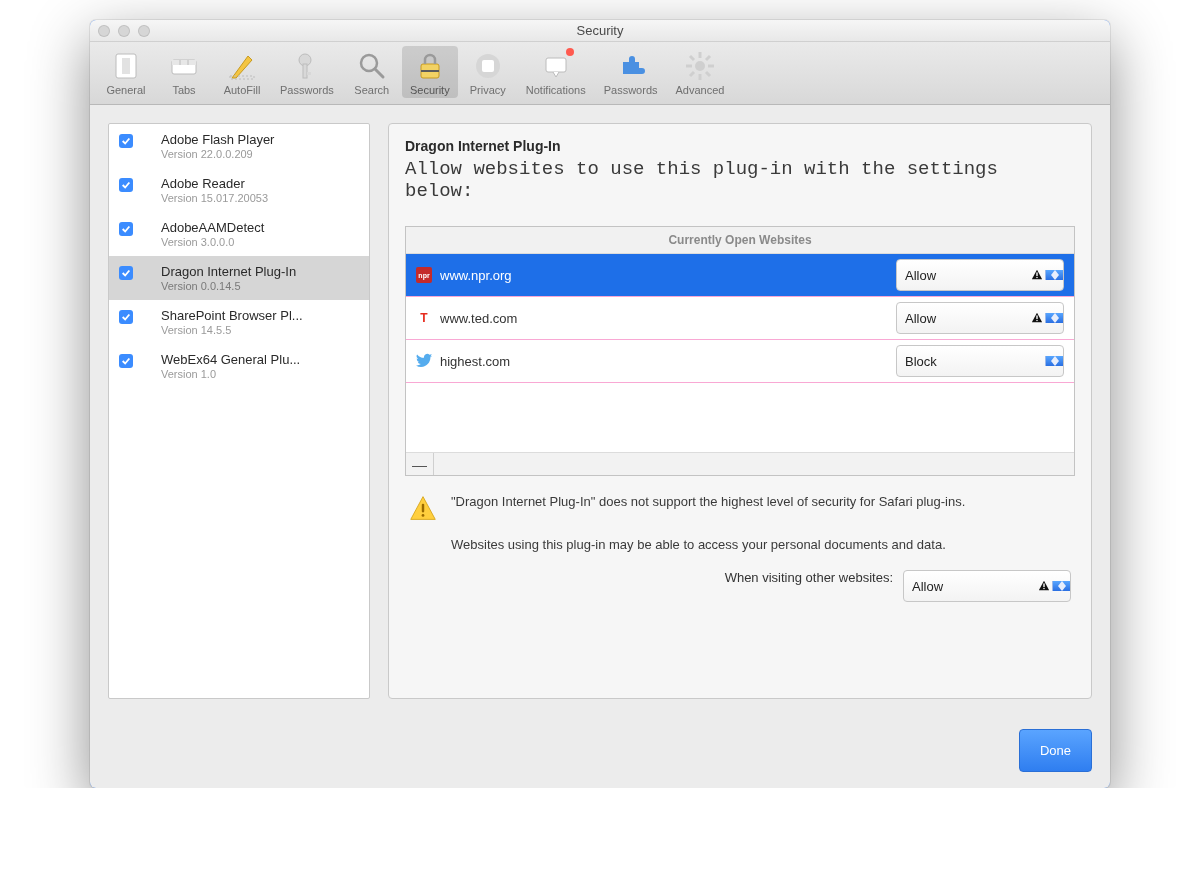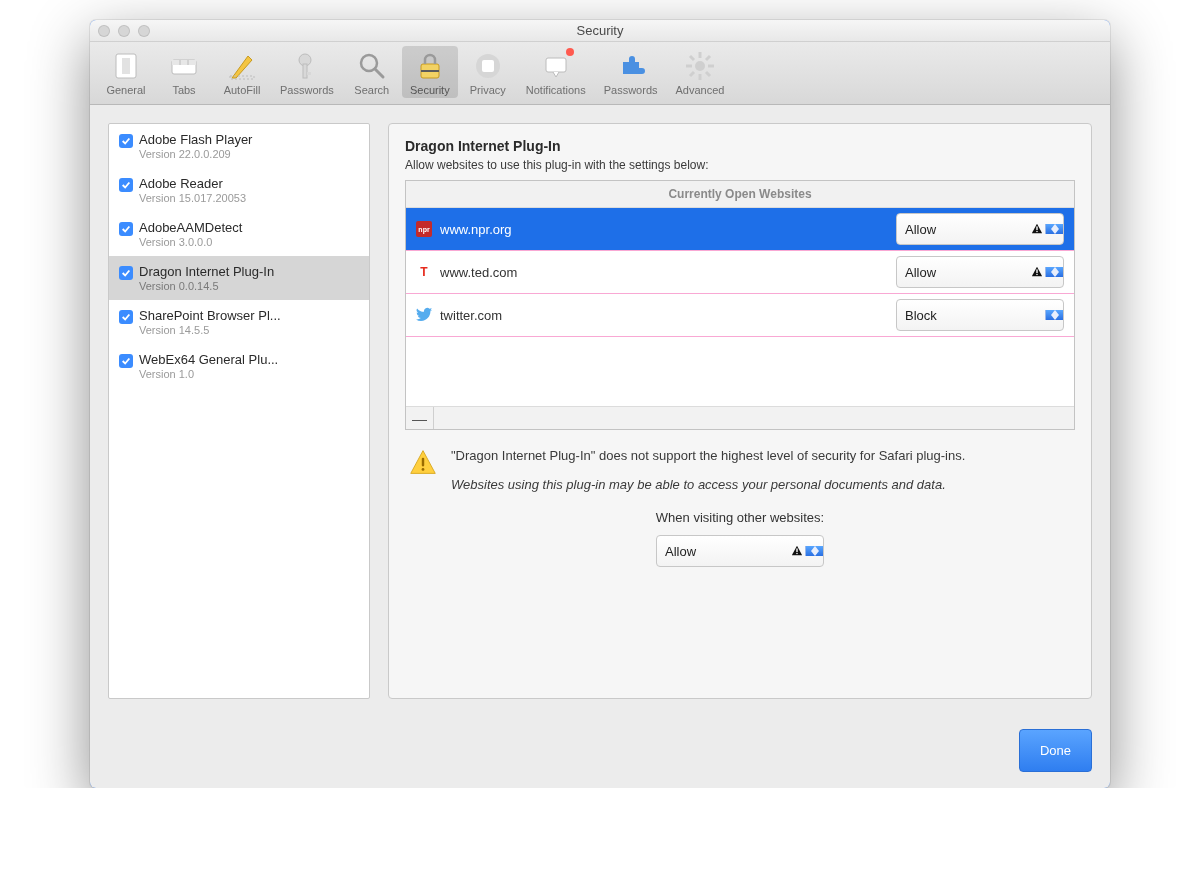--- a/index.html
+++ b/index.html
@@ -70,21 +70,21 @@
     background: #fff;
     border: 1px solid #c9c9c9;
     border-radius: 2px;
     overflow-y: auto;
     min-height: 576px;
   }
   .plugin-item {
     display: flex;
     align-items: flex-start;
     padding: 8px 10px;
-    gap: 6px;
+    gap: 28px;
   }
   .plugin-item.selected { background: #d6d6d6; }
   .plugin-item .chk {
     width: 14px; height: 14px; border-radius: 3px; background: #3b8cff;
     border: 0; display:flex; align-items:center; justify-content:center;
     margin-top: 2px; flex: 0 0 14px;
   }
   .plugin-item .chk svg { stroke:#fff; stroke-width:2.2; fill:none; }
   .plugin-texts { flex: 1; overflow: hidden; }
   .plugin-name { font-size: 13px; color:#2a2a2a; white-space: nowrap; overflow:hidden; text-overflow:ellipsis; }
@@ -94,21 +94,21 @@
   .main-panel {
     flex: 1;
     background: #f6f6f6;
     border: 1px solid #c9c9c9;
     border-radius: 4px;
     padding: 14px 16px;
     display: flex;
     flex-direction: column;
   }
   .main-title { font-size: 14px; font-weight: 600; color:#2b2b2b; margin-bottom: 4px; }
-  .main-sub   { font-size: 12px; color:#3a3a3a; margin-bottom: 8px; }
+  .main-sub   { font-size: 19px; color:#3a3a3a; margin-bottom: 24px; font-family: Liberation Mono, monospace; }
 
   .site-box {
     border: 1px solid #c3c3c3;
     background: #fff;
   }
   .section-header {
     background: #f1f1f1;
     padding: 6px 10px;
     font-size: 12px; font-weight: 600; color:#8a8a8a;
     border-bottom: 1px solid #dcdcdc;
@@ -138,23 +138,23 @@
   .stepper div { flex:1; display:flex; align-items:center; justify-content:center; }
   .stepper svg { fill:#e8eefc; }
 
   .sitebox-remaining { height: 70px; border-bottom:1px solid #dcdcdc; background:#fff;}
   .sitebox-footer { display:flex; align-items:center; background:#f2f2f2; height:22px; }
   .minus-btn { width:28px; height:22px; border-right:1px solid #cfcfcf; display:flex; align-items:center; justify-content:center; color:#555; font-size:15px; }
 
   .warning-block { display:flex; gap:14px; padding: 18px 4px 6px 4px; }
   .warning-icon { width:28px; height:28px; flex:0 0 28px; }
   .warn-texts { flex:1; font-size:13px; color:#3a3a3a; }
-  .warn-texts p + p { margin-top: 14px; font-style: italic; }
-
-  .bottom-row { display:flex; align-items:center; justify-content:flex-end; gap:10px; padding:12px 4px 0 4px; font-size:13px; color:#333;flex-direction:column;}
+  .warn-texts p + p { margin-top: 28px; }
+
+  .bottom-row { display:flex; justify-content:flex-end; gap:10px; padding:12px 4px 0 4px; font-size:13px; color:#333;}
 
   .footer-bar { display:flex; justify-content:flex-end; padding: 12px 18px 16px 18px; background:#ececec;}
   .done-btn { background: linear-gradient(#5aa4ff,#2f7ef0); color:#fff; border:1px solid #2a6fd6; border-radius:4px; padding: 13px 20px; font-size:13px; }
 
   .badge-dot { position:absolute; top:-2px; right:-2px; width:8px;height:8px;border-radius:50%; background:#ff5a4f; }
 </style>
 </head>
 <body>
 
 <div class="window">
@@ -403,21 +403,21 @@
                   </div>
                 </div>
               </div>
             </div>
           </div>
         <div id="conf-sites">
             <div class="site-row">
               <svg viewBox="0 0 16 16" width="16" height="16">
                 <path fill="#55acee" d="M16 3a6.6 6.6 0 0 1-1.9.5A3.3 3.3 0 0 0 15.6 1a6.6 6.6 0 0 1-2.1.8A3.3 3.3 0 0 0 8 4.8 9.3 9.3 0 0 1 1.1 1.4a3.3 3.3 0 0 0 1 4.4A3.3 3.3 0 0 1 .6 5.4v.1a3.3 3.3 0 0 0 2.6 3.2 3.3 3.3 0 0 1-1.5.1 3.3 3.3 0 0 0 3.1 2.3A6.6 6.6 0 0 1 0 12.4 9.3 9.3 0 0 0 5 14c6.1 0 9.4-5 9.4-9.4v-.4A6.7 6.7 0 0 0 16 3z"></path>
               </svg>
-              <div class="domain">twitter.com</div>
+              <div class="domain">highest.com</div>
               <div class="select">
                 <div class="val">Block</div>
                 <div class="stepper">
                   <div>
                     <svg width="8" height="5" viewBox="0 0 8 5">
                       <path d="M0 5 L4 0 L8 5 Z"></path>
                     </svg>
                   </div>
                   <div>
                     <svg width="8" height="5" viewBox="0 0 8 5">

